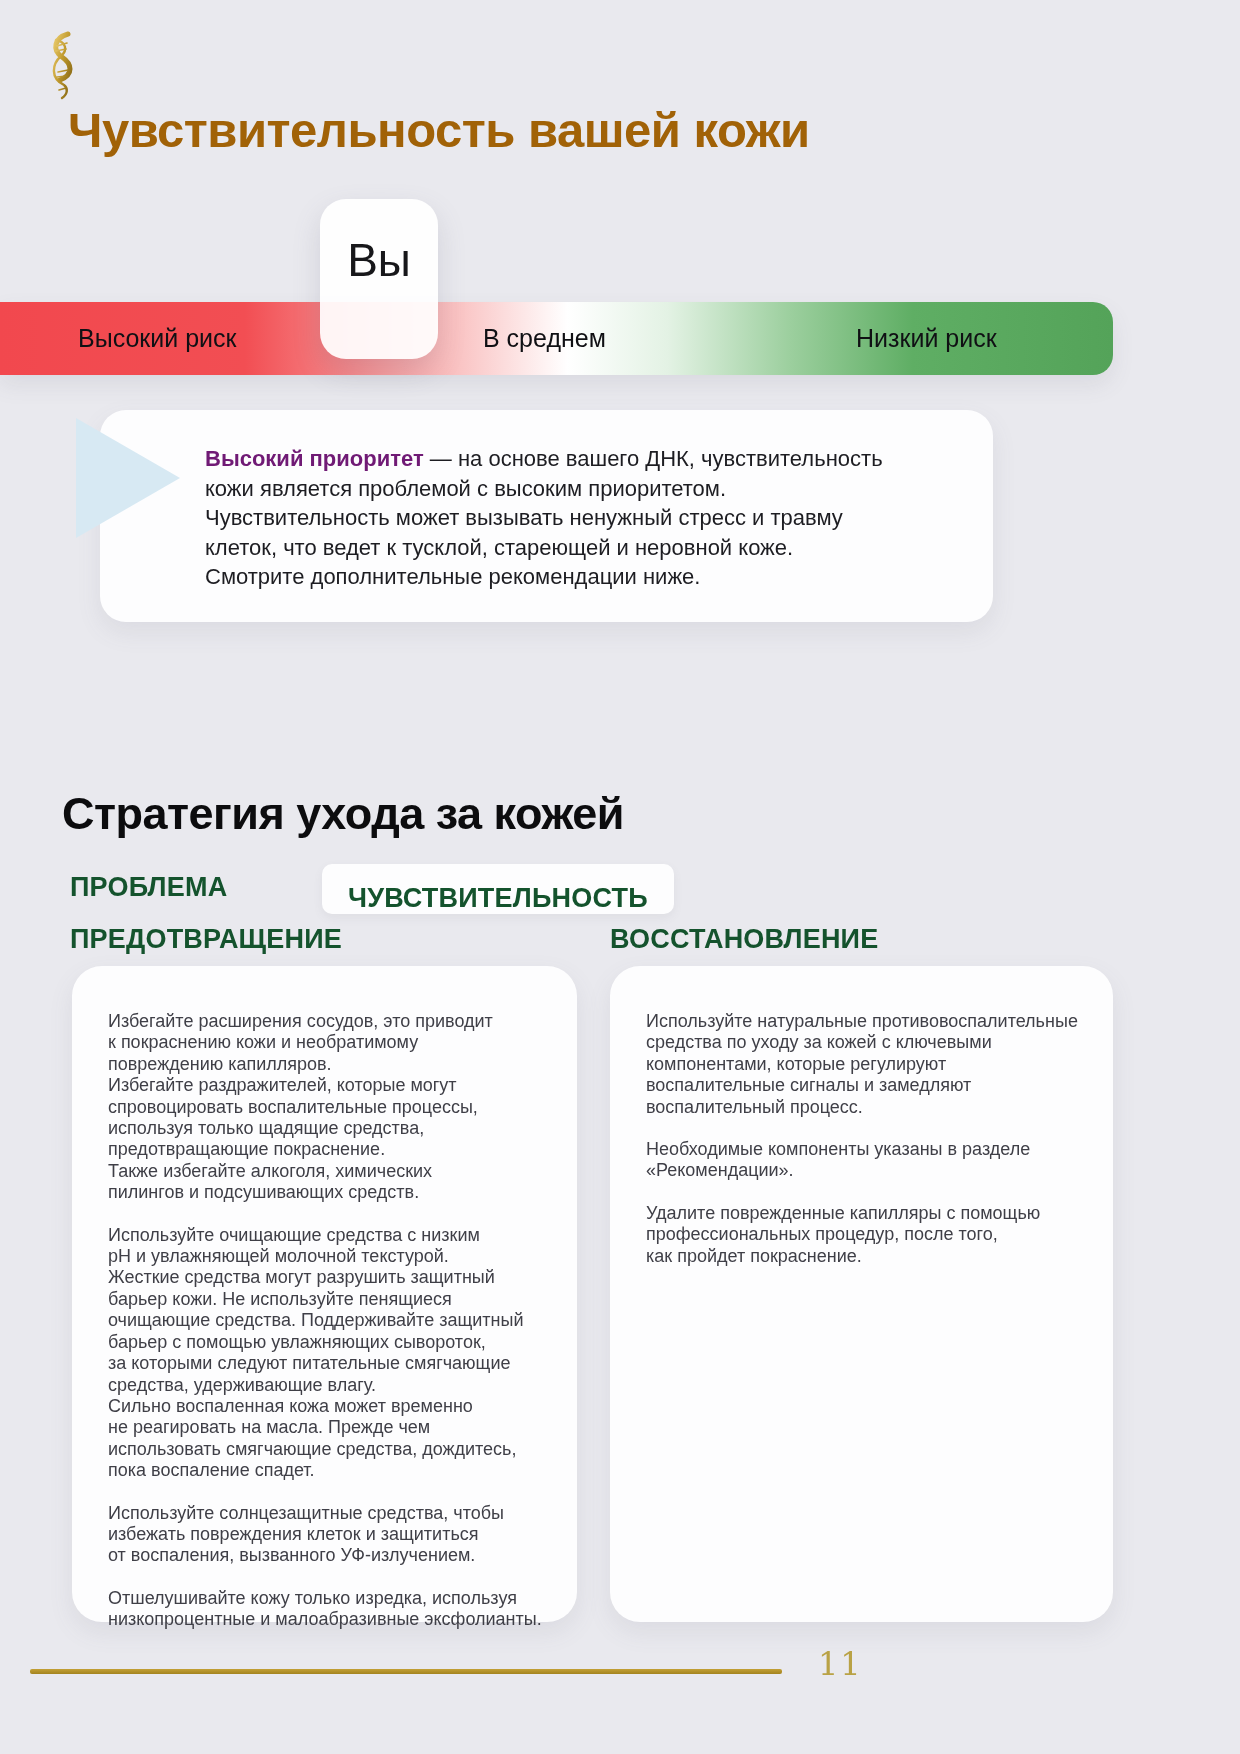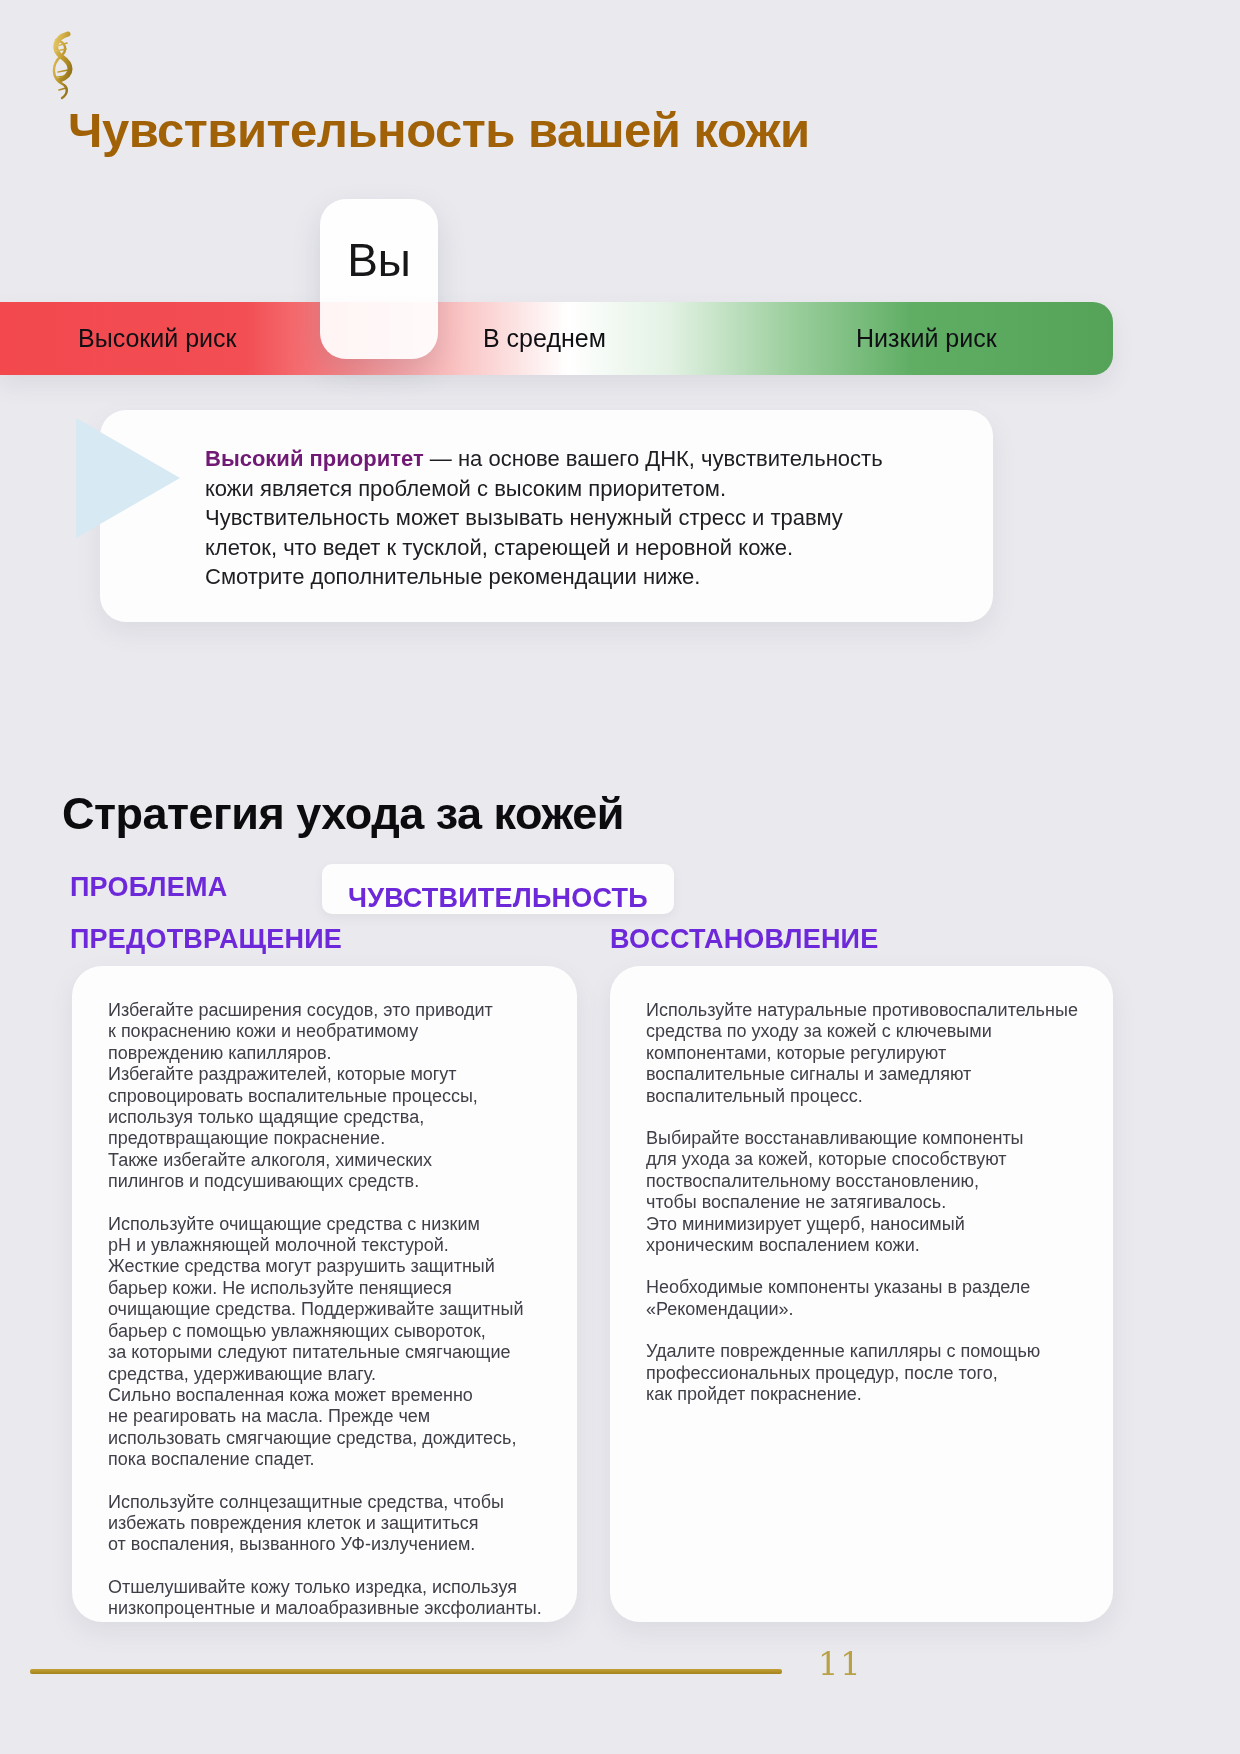--- a/index.html
+++ b/index.html
@@ -69,21 +69,21 @@
     z-index:3;
   }
   .callout-text strong{font-weight:700;color:#701a75;}
 
   
   .section-title{
     left:62px;top:788px;width:1000px;
     font-size:45px;font-weight:800;letter-spacing:-0.5px;color:#0c0c0e;
   }
   .row-label{
-    font-size:27px;font-weight:800;letter-spacing:0.2px;color:#6d28d9;
+    font-size:27px;font-weight:800;letter-spacing:0.2px;color:#14532d;
   }
   .problem-label{left:70px;top:872px;}
   .problem-pill{
     left:322px;top:864px;height:50px;
     background:#fdfdfe;border-radius:10px;
     box-shadow:0 4px 10px rgba(100,100,120,0.08);
     display:flex;align-items:flex-end;padding:0 26px;
   }
   .prevention-label{left:70px;top:924px;}
   .recovery-label{left:610px;top:924px;}
@@ -92,21 +92,21 @@
   .strategy-card{
     top:966px;height:656px;
     background:#fdfdfe;border-radius:30px;
     box-shadow:0 10px 24px rgba(100,100,120,0.10);
     box-sizing:border-box;
     padding:34px 24px 30px 36px;
     font-size:18px;line-height:21.4px;color:#3f3f47;
   }
   .card-prevention{left:72px;width:505px;}
   .card-recovery{left:610px;width:503px;}
-  .strategy-card p{margin:0 0 21px 0;white-space:pre-line;}
+  .strategy-card p{margin:11px 0 21px 0;white-space:pre-line;}
 
   
   .footer-line{
     left:30px;top:1669px;width:752px;height:5px;
     background:linear-gradient(180deg,#c3a035,#a3831f);
     border-radius:2px;
   }
   .page-number{
     left:818px;top:1645px;width:60px;
     font-family:"DejaVu Serif", serif;
@@ -189,26 +189,20 @@
   <p>Отшелушивайте кожу только изредка, используя
 низкопроцентные и малоабразивные эксфолианты.</p>
 </div>
 
 <div class="abs strategy-card card-recovery">
   <p>Используйте натуральные противовоспалительные
 средства по уходу за кожей с ключевыми
 компонентами, которые регулируют
 воспалительные сигналы и замедляют
 воспалительный процесс.</p>
-  <p>Выбирайте восстанавливающие компоненты
-для ухода за кожей, которые способствуют
-поствоспалительному восстановлению,
-чтобы воспаление не затягивалось.
-Это минимизирует ущерб, наносимый
-хроническим воспалением кожи.</p>
   <p>Необходимые компоненты указаны в разделе
 «Рекомендации».</p>
   <p>Удалите поврежденные капилляры с помощью
 профессиональных процедур, после того,
 как пройдет покраснение.</p>
 </div>
 
 <div class="abs footer-line"></div>
 <div class="abs page-number">11</div>
 

